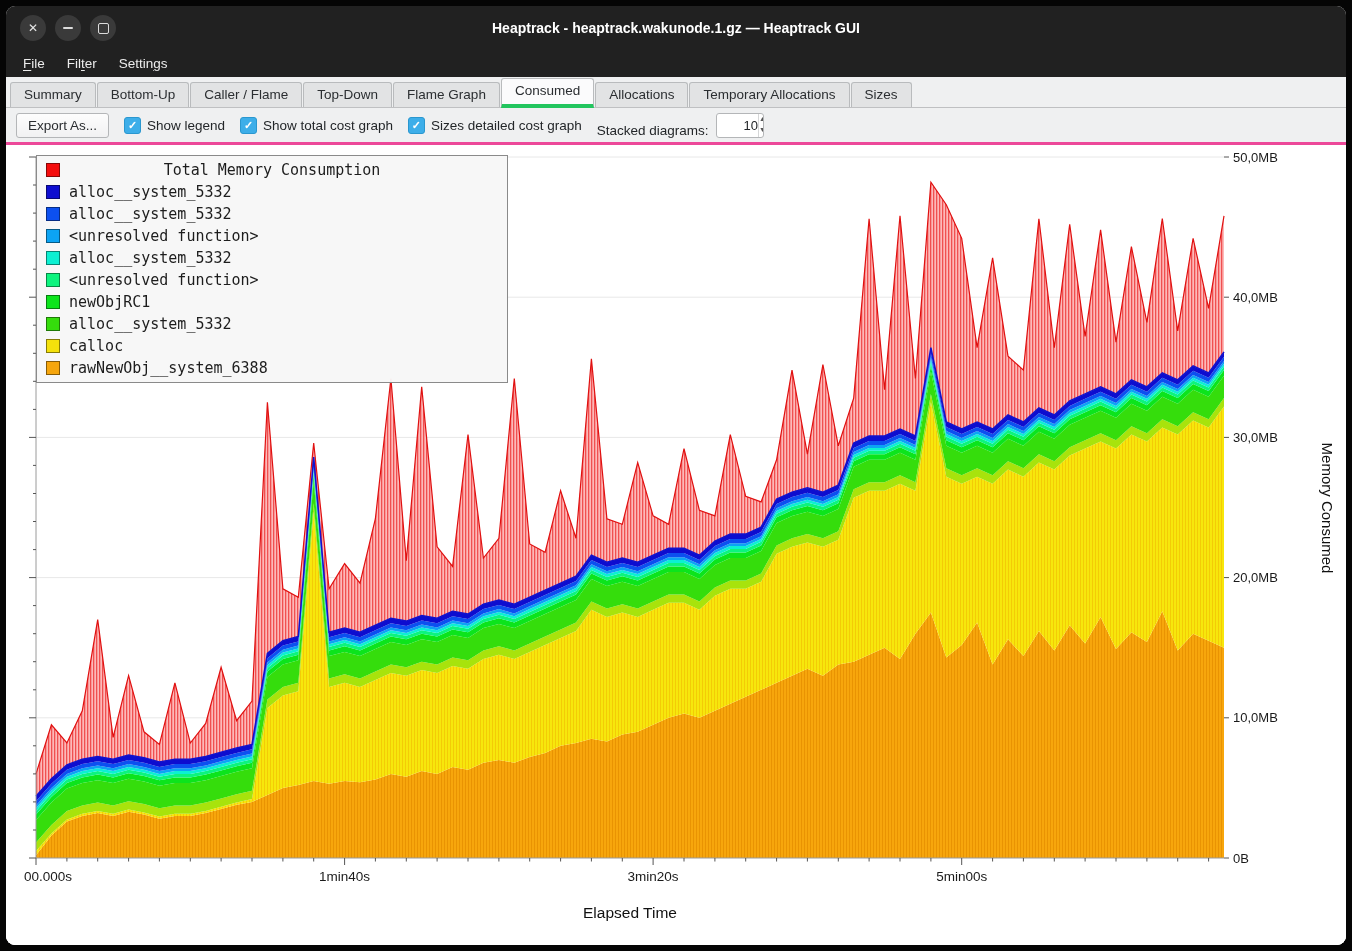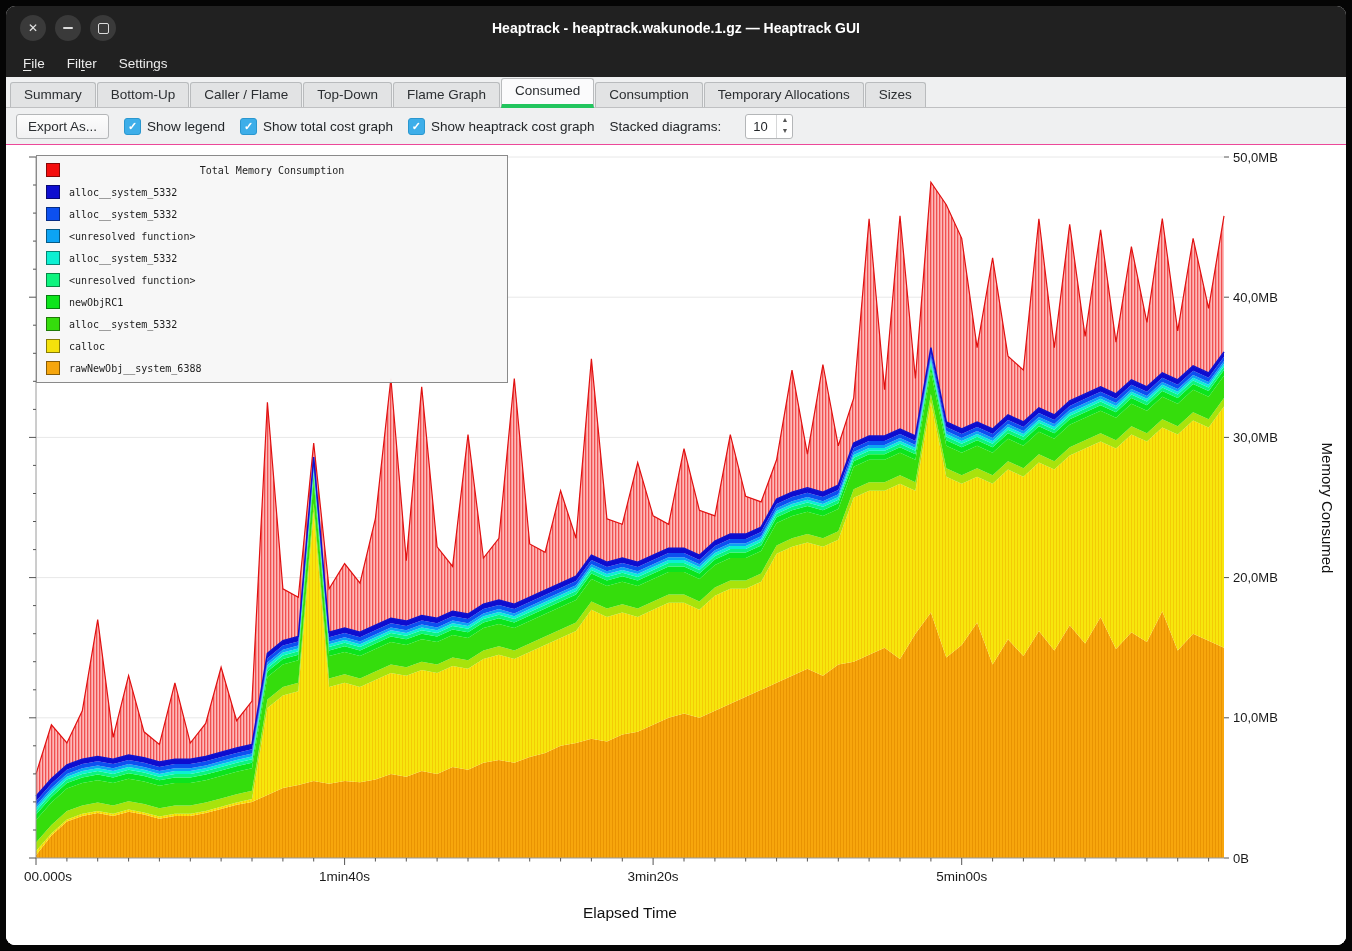--- a/index.html
+++ b/index.html
@@ -23,43 +23,43 @@
   .menuitem{color:#ececec;font-size:13.5px;padding:3px 9px;border-radius:3px;}
   .menuitem u{text-underline-offset:2px;}
   
   .tabbar{background:#eff0f1;padding:4px 4px 0 4px;display:flex;align-items:flex-end;gap:1px;
           border-bottom:1px solid #bfc0c2;flex:0 0 auto;height:31px;box-sizing:border-box;}
   .tab{font-size:13.5px;color:#2b2e31;background:#e2e3e4;border:1px solid #b9bbbd;border-bottom:none;
        padding:4px 13px 5px;border-radius:3px 3px 0 0;white-space:nowrap;}
   .tab.active{background:#fbfbfc;margin-bottom:-1px;border-bottom:4px solid #22c55e;padding-bottom:6px;}
   
   .toolbar{display:flex;align-items:center;gap:15px;padding:6px 10px;background:#eff0f1;
-           flex:0 0 auto;height:37px;box-sizing:border-box;border-bottom:1px solid #ec4899;}
+           flex:0 0 auto;height:37px;box-sizing:border-box;border-bottom:3px solid #ec4899;}
   .btn{font-family:inherit;font-size:13.5px;color:#2b2e31;background:linear-gradient(#fdfdfd,#f1f1f2);
        border:1px solid #b4b6b8;border-radius:3px;padding:4px 11px;}
   .cb{display:inline-flex;align-items:center;gap:6px;font-size:13.5px;color:#232629;}
   .cbbox{width:15px;height:15px;border-radius:3px;background:#3daee9;border:1px solid #2a97cf;
          color:#fff;font-size:11px;line-height:15px;text-align:center;display:inline-block;
          font-weight:700;box-sizing:content-box;}
-  .stacked{display:inline-flex;align-items:center;gap:24px;font-size:13.5px;color:#232629;}
+  .stacked{display:inline-flex;align-items:flex-end;gap:7px;font-size:13.5px;color:#232629;}
   .spin{display:inline-flex;width:48px;height:25px;background:#fff;border:1px solid #b4b6b8;
-        border-radius:3px;overflow:hidden;box-sizing:border-box;}
+        border-radius:3px;overflow:hidden;box-sizing:border-box;padding-left:20px;}
   .spinval{flex:1;font-size:13px;display:flex;align-items:center;padding-left:7px;color:#232629;}
   .spinarrows{width:15px;display:flex;flex-direction:column;border-left:1px solid #d6d7d8;}
   .spinarrows span{flex:1;font-size:7px;line-height:10px;text-align:center;color:#555;}
   
   .chartarea{position:relative;background:#ffffff;flex:1;overflow:hidden;}
   #chart-svg{display:block;}
   .legend{position:absolute;left:30px;top:10px;width:472px;background:rgba(247,247,247,0.96);
           border:1px solid #8a8a8a;box-sizing:border-box;padding:3px 0;}
   .lrow{display:flex;align-items:center;height:22px;padding:0 9px;gap:9px;}
   .lrow.ltitle{position:relative;justify-content:center;}
   .lrow.ltitle .lswatch{position:absolute;left:9px;}
   .lswatch{width:14px;height:14px;border:1px solid rgba(0,0,0,0.45);box-sizing:border-box;flex:0 0 auto;}
-  .ltext{font-family:"DejaVu Sans Mono",monospace;font-size:10px;color:#1d1d1d;white-space:nowrap;}
+  .ltext{font-family:"DejaVu Sans Mono",monospace;font-size:15px;color:#1d1d1d;white-space:nowrap;}
 </style>
 </head>
 <body>
 
 <div class="screen">
   <div class="window">
 
     <div class="titlebar">
       <div class="winbtns">
         <div class="winbtn">
@@ -81,39 +81,39 @@
         <div class="menuitem">Settin<u>g</u>s</div>
       </div>
 
     <div class="tabbar" id="tabbar">
         <div class="tab">Summary</div>
         <div class="tab">Bottom-Up</div>
         <div class="tab">Caller / Flame</div>
         <div class="tab">Top-Down</div>
         <div class="tab">Flame Graph</div>
         <div class="tab active">Consumed</div>
-        <div class="tab">Consumption</div>
+        <div class="tab">Allocations</div>
         <div class="tab">Temporary Allocations</div>
         <div class="tab">Sizes</div>
       </div>
 
     <div class="toolbar">
       <button class="btn">Export As...</button>
       <span id="checkboxes" style="display:inline-flex;gap:15px;">
           <label class="cb">
             <span class="cbbox">✓</span>
             <span>Show legend</span>
           </label>
           <label class="cb">
             <span class="cbbox">✓</span>
             <span>Show total cost graph</span>
           </label>
           <label class="cb">
             <span class="cbbox">✓</span>
-            <span>Show heaptrack cost graph</span>
+            <span>Sizes detailed cost graph</span>
           </label>
         </span>
       <span class="stacked">
         <span>Stacked diagrams:</span>
         <span class="spin">
           <span class="spinval">10</span>
           <span class="spinarrows">
               <span>▲</span>
               <span>▼</span>
             </span>

